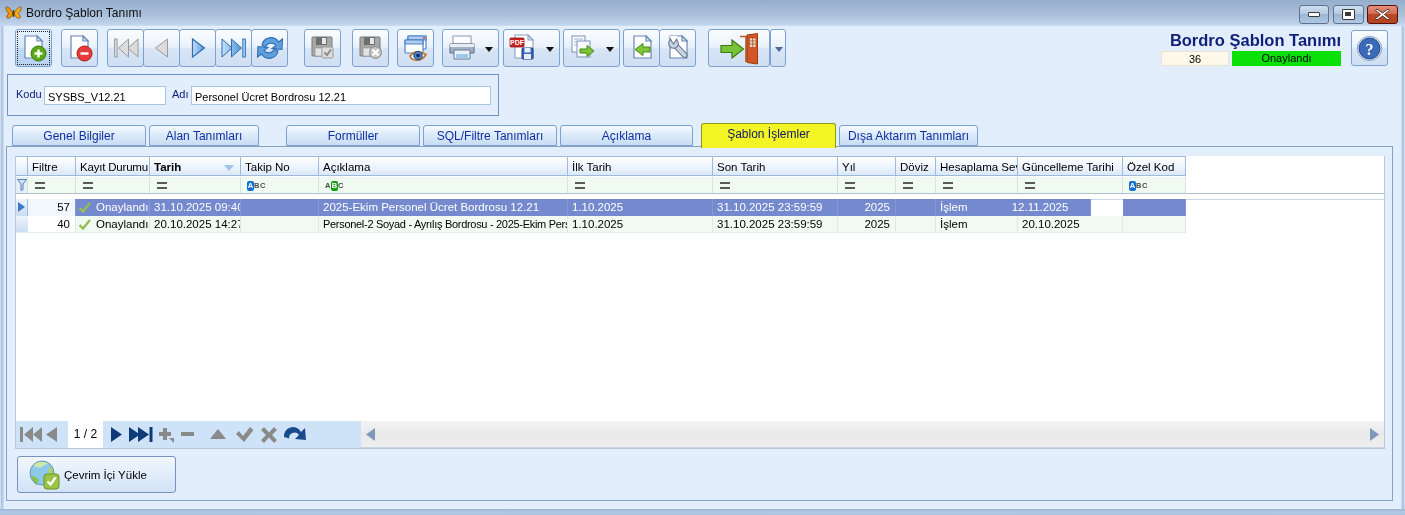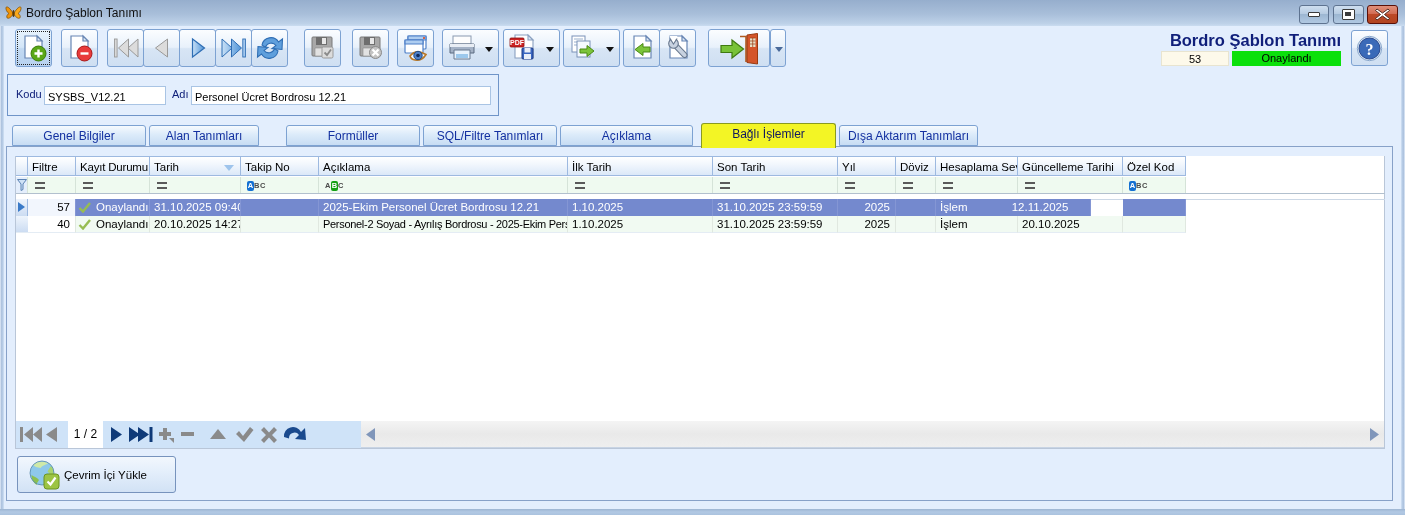--- a/index.html
+++ b/index.html
@@ -228,21 +228,21 @@
   <rect x="31" y="5" width="5.5" height="9" fill="#e8e0c8"></rect>
   <path d="M31 5 h5.5 M31 8 h5.5 M31 11 h5.5 M33.7 5 v9" stroke="#9a3a10" stroke-width="0.7"></path>
   <path d="M2 12.5 L13 12.5 L13 7 L24.5 16 L13 25 L13 19.5 L2 19.5 Z" fill="#78c238" stroke="#3f7a10" stroke-width="1.2"></path>
  </svg>
 </div>
 <div class="tbtn" style="left:770px; top:29px; width:16px;">
  <div style="position:absolute; left:4px; top:17px; width:0; height:0; border-left:4px solid transparent; border-right:4px solid transparent; border-top:5px solid #4a6a9a;"></div>
 </div>
 
 <div class="abs" style="left:1040px; top:31px; width:301px; text-align:right; font-size:16.5px; font-weight:bold; color:#101f7a;">Bordro Şablon Tanımı</div>
-<div class="abs" style="left:1161px; top:51px; width:68px; height:15px; background:#fdf9ea; border:1px solid #e8e4d0; text-align:center; font-size:11px; padding-top:1px;">53</div>
+<div class="abs" style="left:1161px; top:51px; width:68px; height:15px; background:#fdf9ea; border:1px solid #e8e4d0; text-align:center; font-size:11px; padding-top:1px;">36</div>
 <div class="abs" style="left:1232px; top:51px; width:109px; height:15px; background:#0be00b; text-align:center; font-size:11px; padding-top:1px;">Onaylandı</div>
 <div class="abs" style="left:1351px; top:30px; width:37px; height:36px; border:1px solid #7da2d2; border-radius:3px; background:linear-gradient(#fbfdff,#e8f1fb 48%,#d7e5f5 52%,#cfdff2);">
 <svg width="27" height="27" viewBox="0 0 27 27" style="position:absolute; left:4px; top:4px;">
 <circle cx="13.5" cy="13.5" r="12.2" fill="#d8e4f2" stroke="#8aa8cc" stroke-width="1"></circle>
 <circle cx="13.5" cy="13.5" r="10.5" fill="#3a6ab8"></circle>
 <circle cx="13.5" cy="13.5" r="10.5" fill="none" stroke="#2a4a90" stroke-width="1"></circle>
 <text x="13.5" y="19.5" text-anchor="middle" font-size="16" font-weight="bold" fill="#fff" font-family="Liberation Serif, serif">?</text>
 </svg>
 </div>
 
@@ -250,30 +250,30 @@
 <div class="flabel abs" style="left:16px; top:88px;">Kodu</div>
 <input class="finput" style="left: 44px; top: 86px; width: 122px;" value="SYSBS_V12.21">
 <div class="flabel abs" style="left:172px; top:88px;">Adı</div>
 <input class="finput" style="left: 191px; top: 86px; width: 300px;" value="Personel Ücret Bordrosu 12.21">
 
 <div class="tab" style="left:12px; width:134px;">Genel Bilgiler</div>
 <div class="tab" style="left:149px; width:110px;">Alan Tanımları</div>
 <div class="tab" style="left:286px; width:134px;">Formüller</div>
 <div class="tab" style="left:423px; width:134px;">SQL/Filtre Tanımları</div>
 <div class="tab" style="left:560px; width:133px;">Açıklama</div>
-<div class="tab" id="tabActive" style="left:701px; width:135px;">Bağlı İşlemler</div>
+<div class="tab" id="tabActive" style="left:701px; width:135px;">Şablon İşlemler</div>
 <div class="tab" style="left:839px; width:139px;">Dışa Aktarım Tanımları</div>
 
 <div class="abs" id="tabpanel"></div>
 <div class="abs" id="grid"></div>
 
 <div class="hcell" style="left:16px; width:12px;"></div>
 <div class="hcell" style="left:28px; width:48px;">Filtre</div>
 <div class="hcell" style="left:76px; width:74px; letter-spacing:-0.2px;">Kayıt Durumu</div>
-<div class="hcell" style="left:150px; width:91px;">Tarih
+<div class="hcell" style="left:150px; width:91px;font-weight:bold;">Tarih
   <span style="position:absolute; right:6px; top:8px; width:0; height:0; border-left:5px solid transparent; border-right:5px solid transparent; border-top:6px solid #9ec4ec;"></span></div>
 <div class="hcell" style="left:241px; width:78px;">Takip No</div>
 <div class="hcell" style="left:319px; width:249px;">Açıklama</div>
 <div class="hcell" style="left:568px; width:145px;">İlk Tarih</div>
 <div class="hcell" style="left:713px; width:125px;">Son Tarih</div>
 <div class="hcell" style="left:838px; width:58px;">Yıl</div>
 <div class="hcell" style="left:896px; width:40px;">Döviz</div>
 <div class="hcell" style="left:936px; width:82px;">Hesaplama Sevi</div>
 <div class="hcell" style="left:1018px; width:105px;">Güncelleme Tarihi</div>
 <div class="hcell" style="left:1123px; width:63px;">Özel Kod</div>

